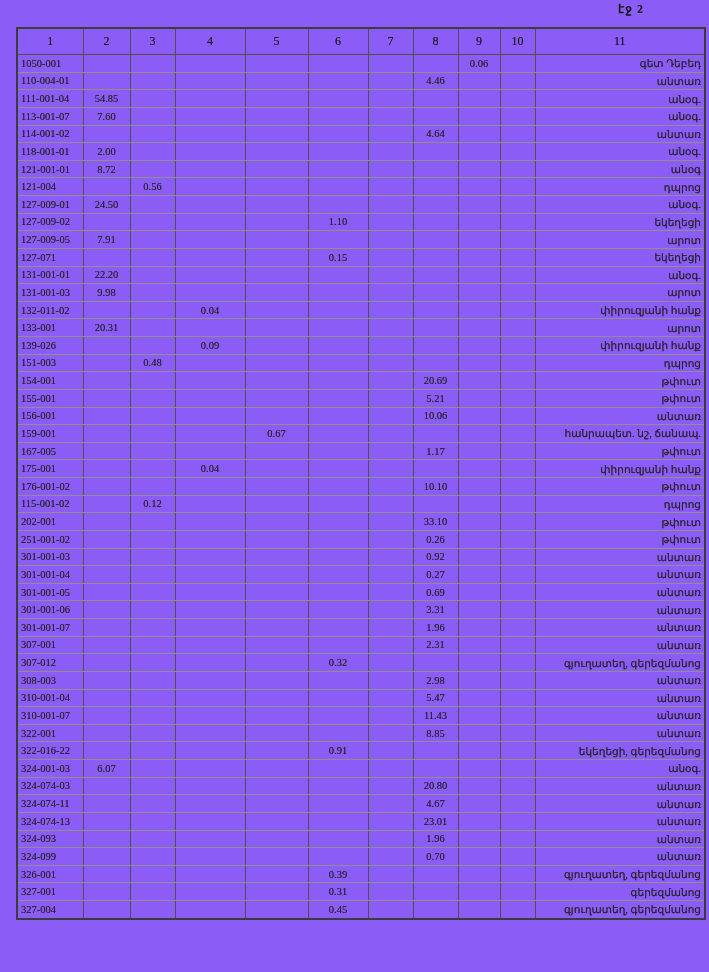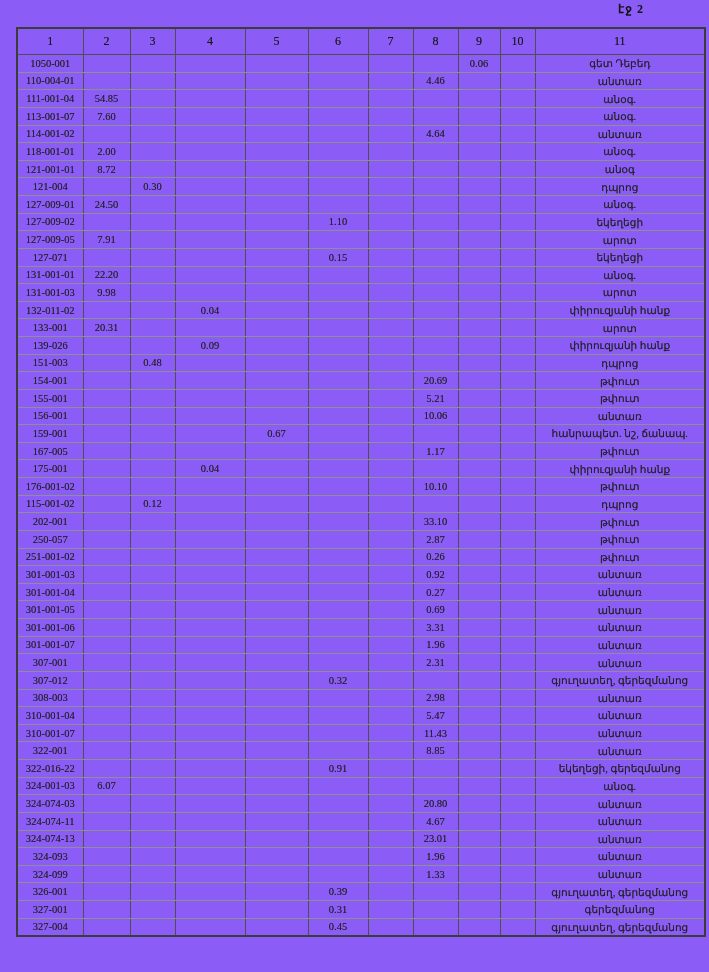--- a/index.html
+++ b/index.html
@@ -50,23 +50,23 @@
     vertical-align: middle;
     border-bottom: 1px solid #4e4e4e;
     color: #161616;
   }
   .scan-table tbody td {
     height: 16.63px;
     font-size: 10.5px;
     vertical-align: middle;
     color: #232323;
   }
-  .c-id   { text-align: center;  padding-left: 5px; }
+  .c-id   { text-align: left;  padding-left: 5px; }
   .c-num  { text-align: center; }
-  .c-text { text-align: center;  padding-left: 5px; }
+  .c-text { text-align: right;  padding-left: 5px; }
   
   .w1  { width: 66px; }
   .w2  { width: 47px; }
   .w3  { width: 45px; }
   .w4  { width: 70px; }
   .w5  { width: 63px; }
   .w6  { width: 60px; }
   .w7  { width: 45px; }
   .w8  { width: 45px; }
   .w9  { width: 42px; }
@@ -196,21 +196,21 @@
           <td class="c-num"></td>
           <td class="c-num"></td>
           <td class="c-num"></td>
           <td class="c-num"></td>
           <td class="c-num"></td>
           <td class="c-text">անօգ</td>
         </tr>
         <tr>
           <td class="c-id">121-004</td>
           <td class="c-num"></td>
-          <td class="c-num">0.30</td>
+          <td class="c-num">0.56</td>
           <td class="c-num"></td>
           <td class="c-num"></td>
           <td class="c-num"></td>
           <td class="c-num"></td>
           <td class="c-num"></td>
           <td class="c-num"></td>
           <td class="c-num"></td>
           <td class="c-text">դպրոց</td>
         </tr>
         <tr>
@@ -454,33 +454,20 @@
           <td class="c-num"></td>
           <td class="c-num"></td>
           <td class="c-num"></td>
           <td class="c-num"></td>
           <td class="c-num">33.10</td>
           <td class="c-num"></td>
           <td class="c-num"></td>
           <td class="c-text">թփուտ</td>
         </tr>
         <tr>
-          <td class="c-id">250-057</td>
-          <td class="c-num"></td>
-          <td class="c-num"></td>
-          <td class="c-num"></td>
-          <td class="c-num"></td>
-          <td class="c-num"></td>
-          <td class="c-num"></td>
-          <td class="c-num">2.87</td>
-          <td class="c-num"></td>
-          <td class="c-num"></td>
-          <td class="c-text">թփուտ</td>
-        </tr>
-        <tr>
           <td class="c-id">251-001-02</td>
           <td class="c-num"></td>
           <td class="c-num"></td>
           <td class="c-num"></td>
           <td class="c-num"></td>
           <td class="c-num"></td>
           <td class="c-num"></td>
           <td class="c-num">0.26</td>
           <td class="c-num"></td>
           <td class="c-num"></td>
@@ -708,21 +695,21 @@
           <td class="c-text">անտառ</td>
         </tr>
         <tr>
           <td class="c-id">324-099</td>
           <td class="c-num"></td>
           <td class="c-num"></td>
           <td class="c-num"></td>
           <td class="c-num"></td>
           <td class="c-num"></td>
           <td class="c-num"></td>
-          <td class="c-num">1.33</td>
+          <td class="c-num">0.70</td>
           <td class="c-num"></td>
           <td class="c-num"></td>
           <td class="c-text">անտառ</td>
         </tr>
         <tr>
           <td class="c-id">326-001</td>
           <td class="c-num"></td>
           <td class="c-num"></td>
           <td class="c-num"></td>
           <td class="c-num"></td>

